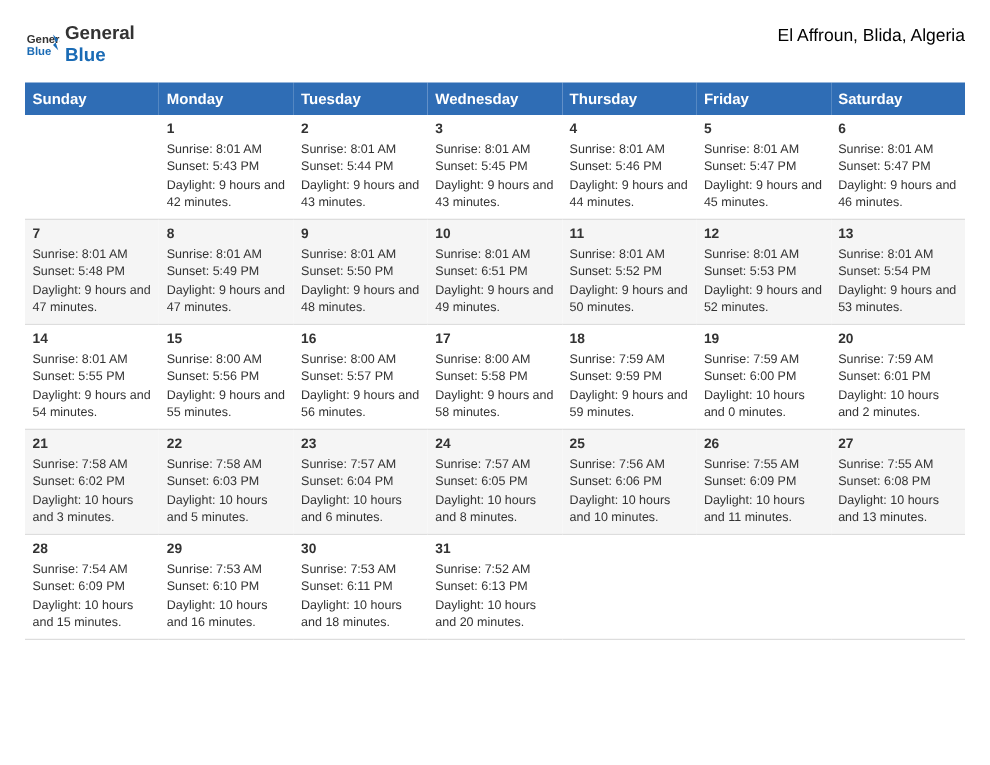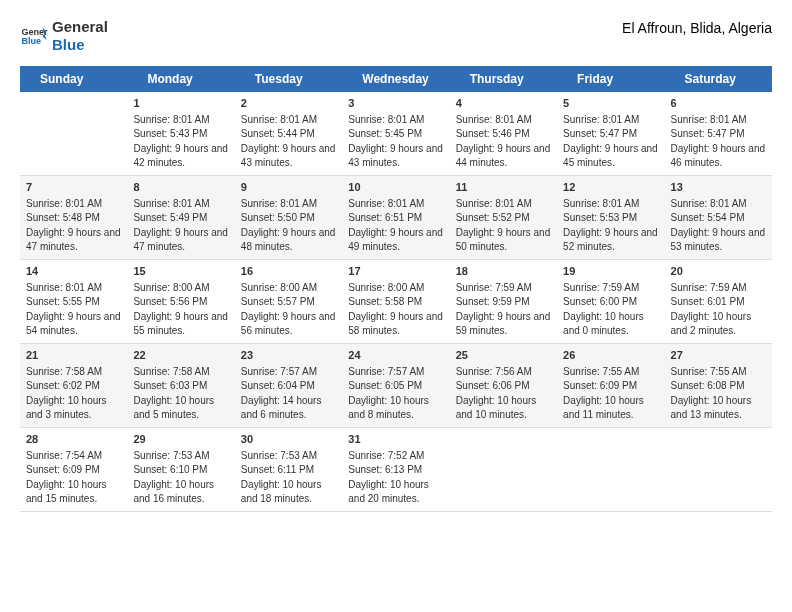--- a/index.html
+++ b/index.html
@@ -44,21 +44,21 @@
       margin-top: 2px;
     }
     table {
       width: 100%;
       border-collapse: collapse;
       font-size: 10.5px;
     }
     thead tr th {
       background-color: #2f6db5;
       color: #fff;
-      padding: 6px 20px;
+      padding: 6px 6px;
       text-align: left;
       font-weight: bold;
       font-size: 12px;
     }
     tbody tr {
       border-bottom: 1px solid #ddd;
     }
     tbody tr:nth-child(odd) {
       background-color: #fff;
     }
@@ -137,21 +137,21 @@
           <td><span class="day-number">15</span><span>Sunrise: 8:00 AM</span><br><span>Sunset: 5:56 PM</span><br><span>Daylight: 9 hours and 55 minutes.</span></td>
           <td><span class="day-number">16</span><span>Sunrise: 8:00 AM</span><br><span>Sunset: 5:57 PM</span><br><span>Daylight: 9 hours and 56 minutes.</span></td>
           <td><span class="day-number">17</span><span>Sunrise: 8:00 AM</span><br><span>Sunset: 5:58 PM</span><br><span>Daylight: 9 hours and 58 minutes.</span></td>
           <td><span class="day-number">18</span><span>Sunrise: 7:59 AM</span><br><span>Sunset: 9:59 PM</span><br><span>Daylight: 9 hours and 59 minutes.</span></td>
           <td><span class="day-number">19</span><span>Sunrise: 7:59 AM</span><br><span>Sunset: 6:00 PM</span><br><span>Daylight: 10 hours and 0 minutes.</span></td>
           <td><span class="day-number">20</span><span>Sunrise: 7:59 AM</span><br><span>Sunset: 6:01 PM</span><br><span>Daylight: 10 hours and 2 minutes.</span></td>
         </tr>
         <tr>
           <td><span class="day-number">21</span><span>Sunrise: 7:58 AM</span><br><span>Sunset: 6:02 PM</span><br><span>Daylight: 10 hours and 3 minutes.</span></td>
           <td><span class="day-number">22</span><span>Sunrise: 7:58 AM</span><br><span>Sunset: 6:03 PM</span><br><span>Daylight: 10 hours and 5 minutes.</span></td>
-          <td><span class="day-number">23</span><span>Sunrise: 7:57 AM</span><br><span>Sunset: 6:04 PM</span><br><span>Daylight: 14 hours and 6 minutes.</span></td>
+          <td><span class="day-number">23</span><span>Sunrise: 7:57 AM</span><br><span>Sunset: 6:04 PM</span><br><span>Daylight: 10 hours and 6 minutes.</span></td>
           <td><span class="day-number">24</span><span>Sunrise: 7:57 AM</span><br><span>Sunset: 6:05 PM</span><br><span>Daylight: 10 hours and 8 minutes.</span></td>
           <td><span class="day-number">25</span><span>Sunrise: 7:56 AM</span><br><span>Sunset: 6:06 PM</span><br><span>Daylight: 10 hours and 10 minutes.</span></td>
           <td><span class="day-number">26</span><span>Sunrise: 7:55 AM</span><br><span>Sunset: 6:09 PM</span><br><span>Daylight: 10 hours and 11 minutes.</span></td>
           <td><span class="day-number">27</span><span>Sunrise: 7:55 AM</span><br><span>Sunset: 6:08 PM</span><br><span>Daylight: 10 hours and 13 minutes.</span></td>
         </tr>
         <tr>
           <td><span class="day-number">28</span><span>Sunrise: 7:54 AM</span><br><span>Sunset: 6:09 PM</span><br><span>Daylight: 10 hours and 15 minutes.</span></td>
           <td><span class="day-number">29</span><span>Sunrise: 7:53 AM</span><br><span>Sunset: 6:10 PM</span><br><span>Daylight: 10 hours and 16 minutes.</span></td>
           <td><span class="day-number">30</span><span>Sunrise: 7:53 AM</span><br><span>Sunset: 6:11 PM</span><br><span>Daylight: 10 hours and 18 minutes.</span></td>
           <td><span class="day-number">31</span><span>Sunrise: 7:52 AM</span><br><span>Sunset: 6:13 PM</span><br><span>Daylight: 10 hours and 20 minutes.</span></td>

